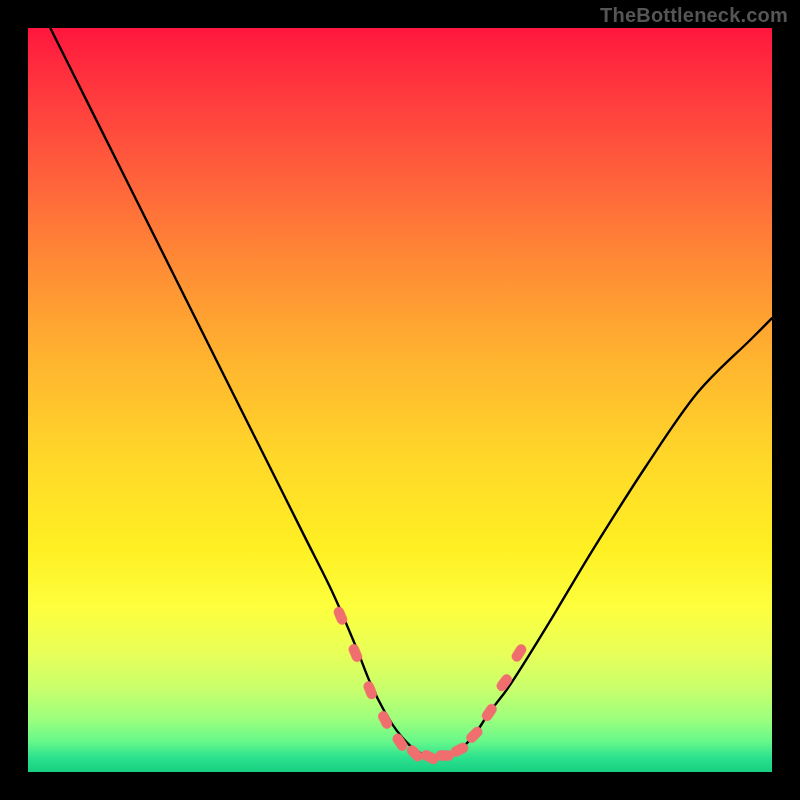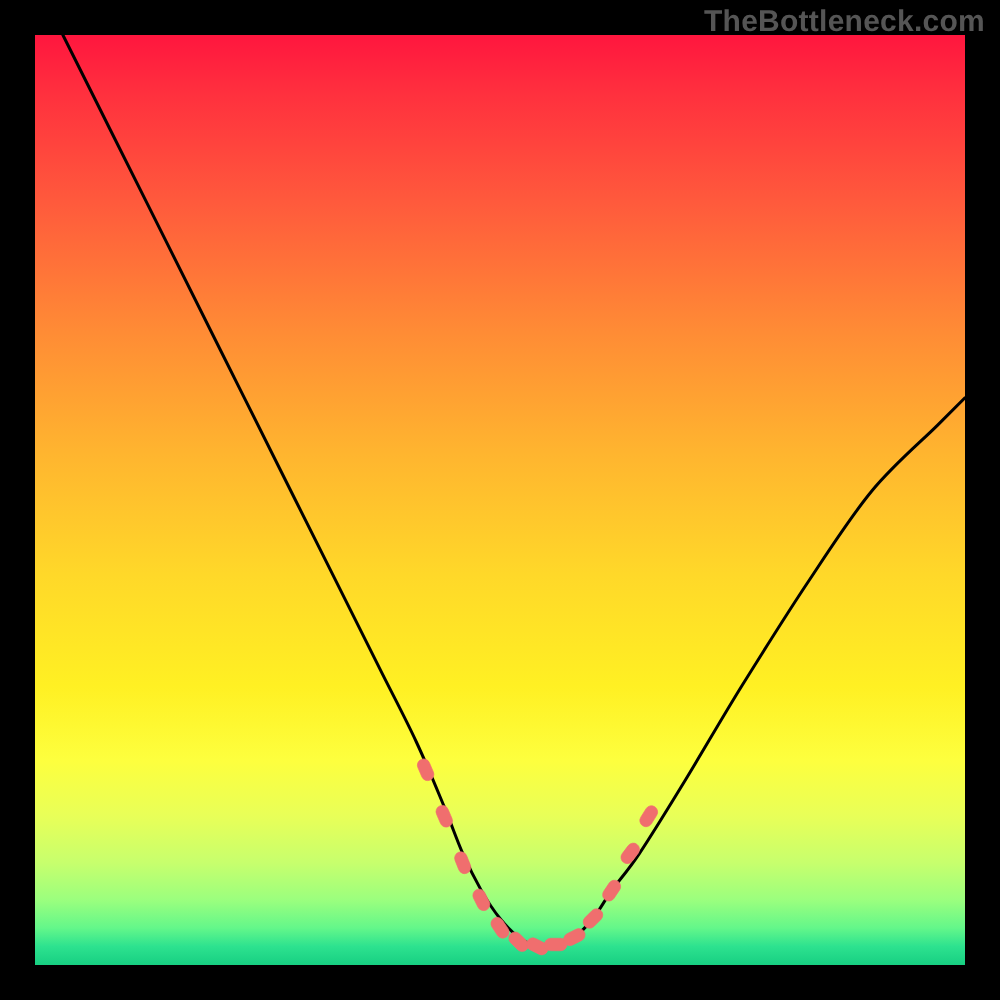--- a/index.html
+++ b/index.html
@@ -15,21 +15,21 @@
     position: relative;
     width: 800px;
     height: 800px;
     background: #000;
   }
   .watermark {
     position: absolute;
     top: 4px;
     right: 12px;
     color: #555;
-    font-size: 24px;
+    font-size: 20px;
     font-weight: 600;
     letter-spacing: 0.2px;
     z-index: 10;
     user-select: none;
   }
   .plot-area {
     position: absolute;
     
     left: 28px;
     top: 28px;

